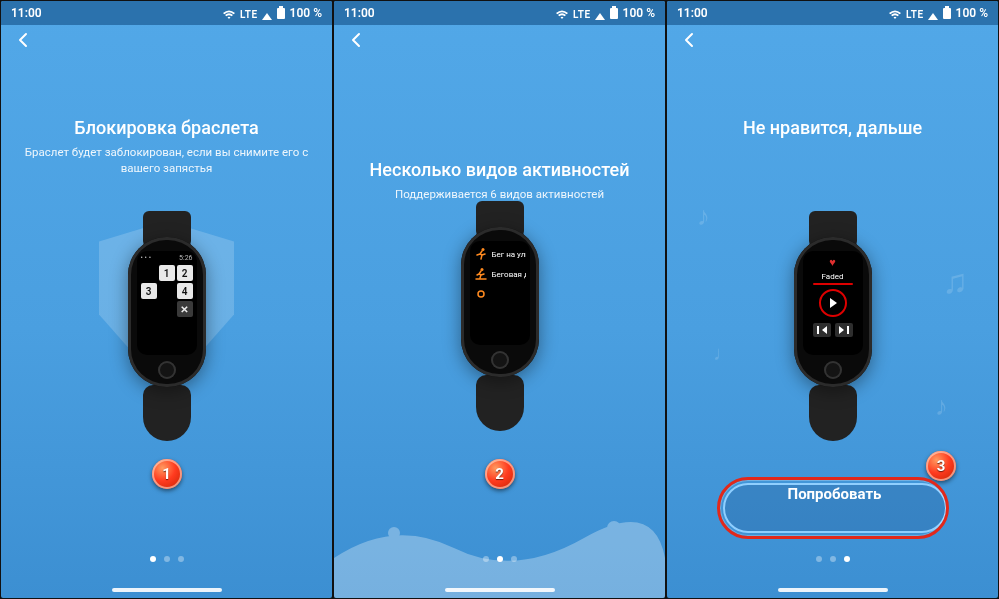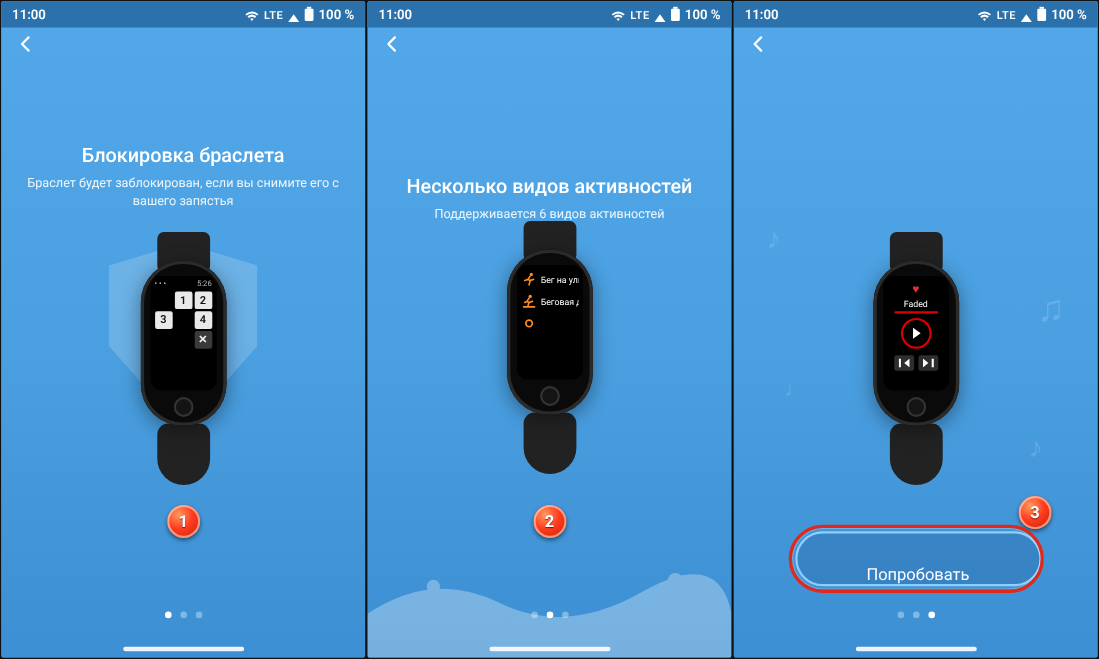--- a/index.html
+++ b/index.html
@@ -32,21 +32,21 @@
   .wifi-icon, .batt-icon, .tri-icon { display:inline-block; }
   .tri-icon { width:0;height:0;border-left:5px solid transparent;border-right:5px solid transparent;border-bottom:7px solid #fff; transform:rotate(0deg);}
   .wifi-icon svg, .batt-icon svg { display:block; }
   
   .back {
     position:absolute; top:30px; left:14px; width:20px; height:20px;
   }
   .back svg { stroke:#fff; }
   
   .hero {
-    position:absolute; top:130px; left:0; right:0; text-align:center; color:#fff;
+    position:absolute; top:116px; left:0; right:0; text-align:center; color:#fff;
     padding:0 20px;
   }
   .screen[data-idx="1"] .hero { top:130px;margin-top:28px; }
   .title { font-size:18px; font-weight:500; margin-bottom:6px; }
   .subtitle { font-size:11.5px; font-weight:400; opacity:0.9; line-height:1.4; }
   
   .band-wrap {
     position:absolute; left:50%; transform:translateX(-50%);
     top:210px; width:90px; height:230px;
   }
@@ -124,22 +124,22 @@
   .screen[data-idx="2"] .badge { top:450px; left:auto; right:42px; transform:none; }
   
   .try-wrap {
     position:absolute; top:482px; left:50%; transform:translateX(-50%);
     width:220px;
   }
   .try-btn {
     width:100%; height:46px; border-radius:26px;
     border:2px solid #8fcfff;
     background: rgba(40,100,160,0.35);
-    color:#fff; font-size:15px; display:flex; align-items:flex-end; justify-content:center;
-    font-weight:400;
+    color:#fff; font-size:15px; display:flex; align-items:flex-start; justify-content:center;
+    font-weight:700;
   }
   .try-highlight {
     position:absolute; inset:-6px; border:3px solid #e2281b; border-radius:32px;
     box-shadow: 0 0 0 1px rgba(255,255,255,0.25) inset;
     pointer-events:none;
   }
   
   .dots { position:absolute; bottom:36px; left:50%; transform:translateX(-50%); display:flex; gap:8px; }
   .dot { width:6px;height:6px;border-radius:50%;background:rgba(255,255,255,0.35);}
   .dot.active{background:#fff;}
@@ -332,20 +332,21 @@
     </div>
 
     <div class="notes">
       <span style="top:200px;left:30px">♪</span>
       <span style="top:260px;right:30px;font-size:34px">♫</span>
       <span style="top:340px;left:46px;font-size:20px">♩</span>
       <span style="top:390px;right:50px">♪</span>
     </div>
 
     <div class="hero">
+      <div class="title">Не нравится, дальше</div>
     </div>
 
     <div class="band-wrap">
       <div class="strap top"></div>
       <div class="strap bot"></div>
       <div class="capsule">
         <div class="disp">
           <div class="music">
             <div class="heart">♥</div>
             <div class="track">Faded</div>

